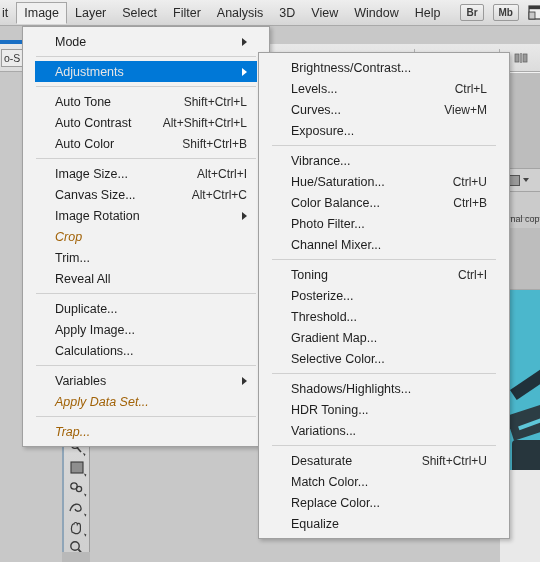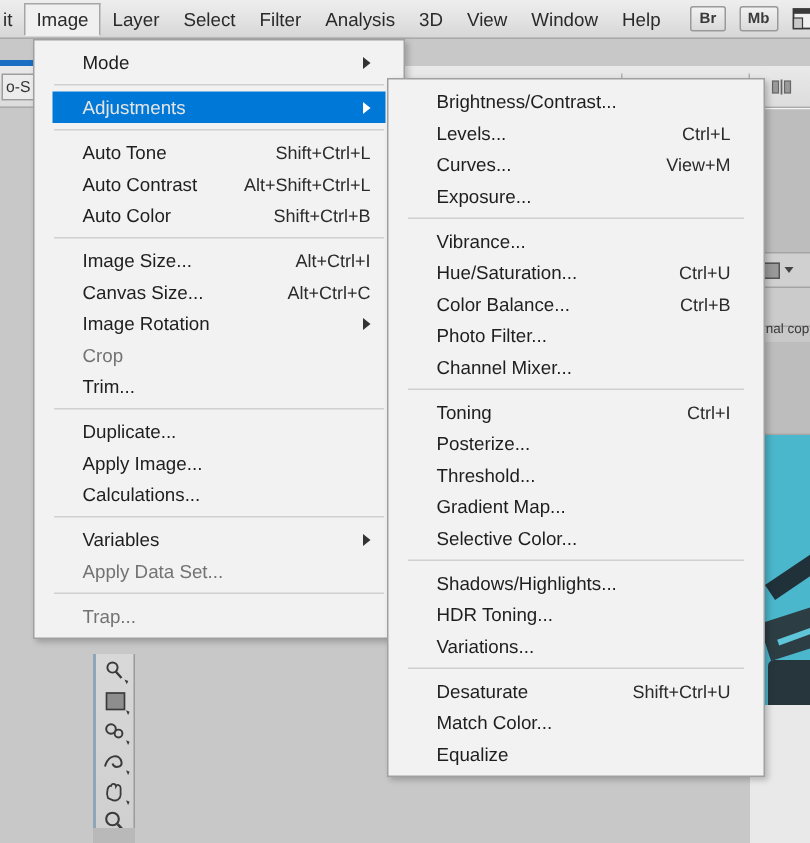--- a/index.html
+++ b/index.html
@@ -180,21 +180,21 @@
     height: 21px;
     padding: 0 10px 0 20px;
     font-size: 12.5px; color: #1e1e1e;
     white-space: nowrap;
   }
   .mi .lbl { flex: 0 0 auto; }
   .mi .acc {
     margin-left: auto; padding-left: 18px;
     font-size: 12px; color: #2b2b2b;
   }
-  .mi.disabled .lbl, .mi.disabled .acc { color: #737373; }
+  .mi.disabled .lbl, .mi.disabled .acc { color: #a16207; font-style: italic; }
   .mi.highlight { background: #0078d7; }
   .mi.highlight .lbl, .mi.highlight .acc { color: #e5e5e5; }
   .mi .arrow {
     margin-left: auto;
     width: 0; height: 0;
     border-top: 4px solid transparent;
     border-bottom: 4px solid transparent;
     border-left: 5px solid #333;
   }
   .mi.highlight .arrow { border-left-color: #ffffff; }
@@ -424,20 +424,23 @@
       <div class="mi">
         <span class="lbl">Image Rotation</span>
         <span class="arrow"></span>
       </div>
       <div class="mi disabled">
         <span class="lbl">Crop</span>
       </div>
       <div class="mi">
         <span class="lbl">Trim...</span>
       </div>
+      <div class="mi">
+        <span class="lbl">Reveal All</span>
+      </div>
       <div class="msep"></div>
       <div class="mi">
         <span class="lbl">Duplicate...</span>
       </div>
       <div class="mi">
         <span class="lbl">Apply Image...</span>
       </div>
       <div class="mi">
         <span class="lbl">Calculations...</span>
       </div>
@@ -517,17 +520,20 @@
       </div>
       <div class="msep"></div>
       <div class="mi">
         <span class="lbl">Desaturate</span>
         <span class="acc">Shift+Ctrl+U</span>
       </div>
       <div class="mi">
         <span class="lbl">Match Color...</span>
       </div>
       <div class="mi">
+        <span class="lbl">Replace Color...</span>
+      </div>
+      <div class="mi">
         <span class="lbl">Equalize</span>
       </div>
     </div>
 
 </div>
 
 </body></html>

